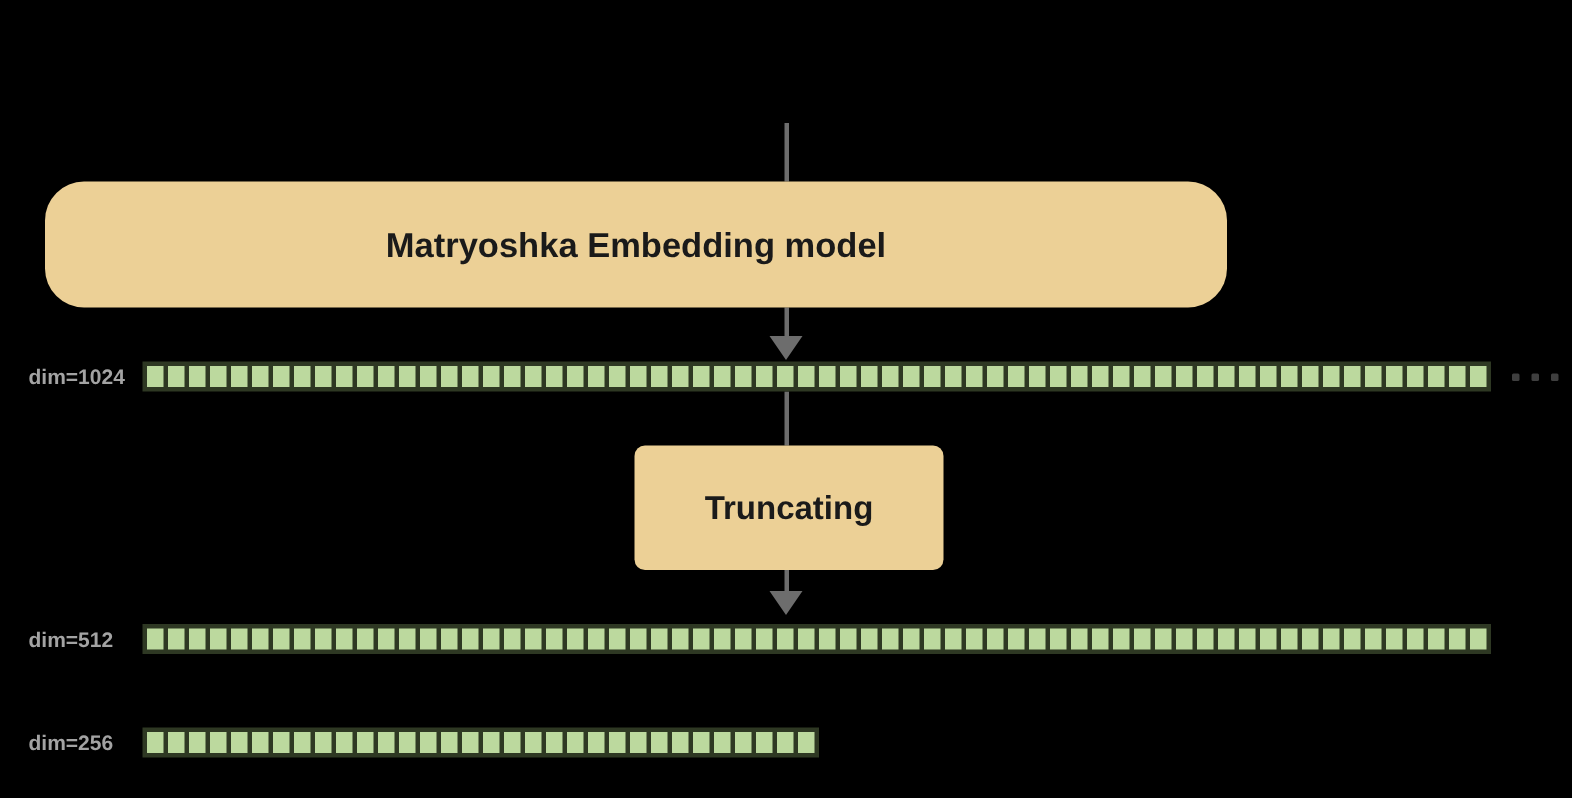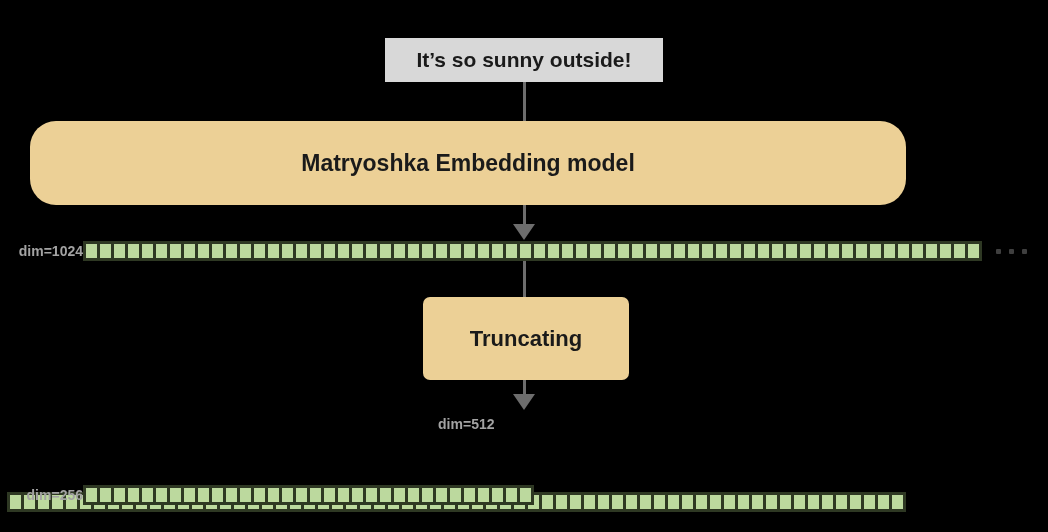--- a/index.html
+++ b/index.html
@@ -36,39 +36,38 @@
     justify-content: center;
     color: var(--text_dark, #1a1a1a);
     font-weight: bold;
   }
   .input-box {
     left: 385px; top: 38px; width: 278px; height: 44px;
     background: var(--input_box_bg, #d8d8d8);
     font-size: 21px;
   }
   .model-box {
-    left: 30px; top: 121px; width: 876px; height: 84px;
+    left: 30px; top: 121px; width: 788px; height: 84px;
     background: var(--model_box_bg, #ecd096);
     border-radius: 26px;
     font-size: 23px;
   }
   .truncating-box {
     left: 423px; top: 297px; width: 206px; height: 83px;
     background: var(--model_box_bg, #ecd096);
     border-radius: 7px;
     font-size: 22px;
   }
   
   .embrow {
     position: absolute;
-    left: 7px;
+    left: 19px;
     height: 20px;
     display: flex;
     align-items: center;
-    text-align: right;
   }
   .dimlabel {
     width: 76px;
     flex: 0 0 76px;
     font-size: 14px;
     font-weight: bold;
     color: var(--dim_label, #a3a3a3);
     white-space: nowrap;
   }
   .bar {
@@ -105,23 +104,20 @@
   <div class="vline" style="left:523px; top:82px; height:39px;"></div>
 
   <div class="vline" style="left:523px; top:205px; height:20px;"></div>
   <div class="arrowhead" style="left:513px; top:224px;"></div>
 
   <div class="vline" style="left:523px; top:261px; height:36px;"></div>
 
   <div class="vline" style="left:523px; top:380px; height:15px;"></div>
   <div class="arrowhead" style="left:513px; top:394px;"></div>
 
-  <div class="box input-box">
-    <span>It’s so sunny outside!</span>
-  </div>
 
   <div class="box model-box">
     <span>Matryoshka Embedding model</span>
   </div>
 
   <div class="box truncating-box">
     <span>Truncating</span>
   </div>
 
   <div class="embrow" style="top:241px;">
@@ -192,21 +188,21 @@
         <div class="cell"></div>
         <div class="cell"></div>
       </div>
     <div class="dots">
         <div class="dot"></div>
         <div class="dot"></div>
         <div class="dot"></div>
       </div>
   </div>
 
-  <div class="embrow" style="top:416px;flex-direction:column;">
+  <div class="embrow" style="top:416px;">
     <span class="dimlabel">dim=512</span>
     <div class="bar">
         <div class="cell"></div>
         <div class="cell"></div>
         <div class="cell"></div>
         <div class="cell"></div>
         <div class="cell"></div>
         <div class="cell"></div>
         <div class="cell"></div>
         <div class="cell"></div>

